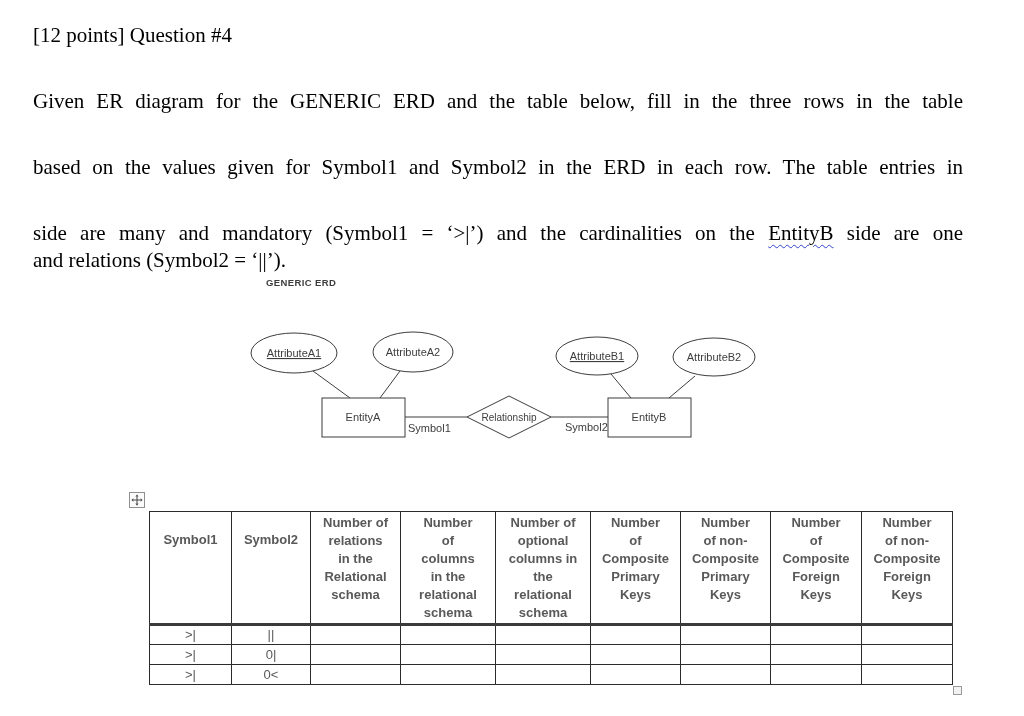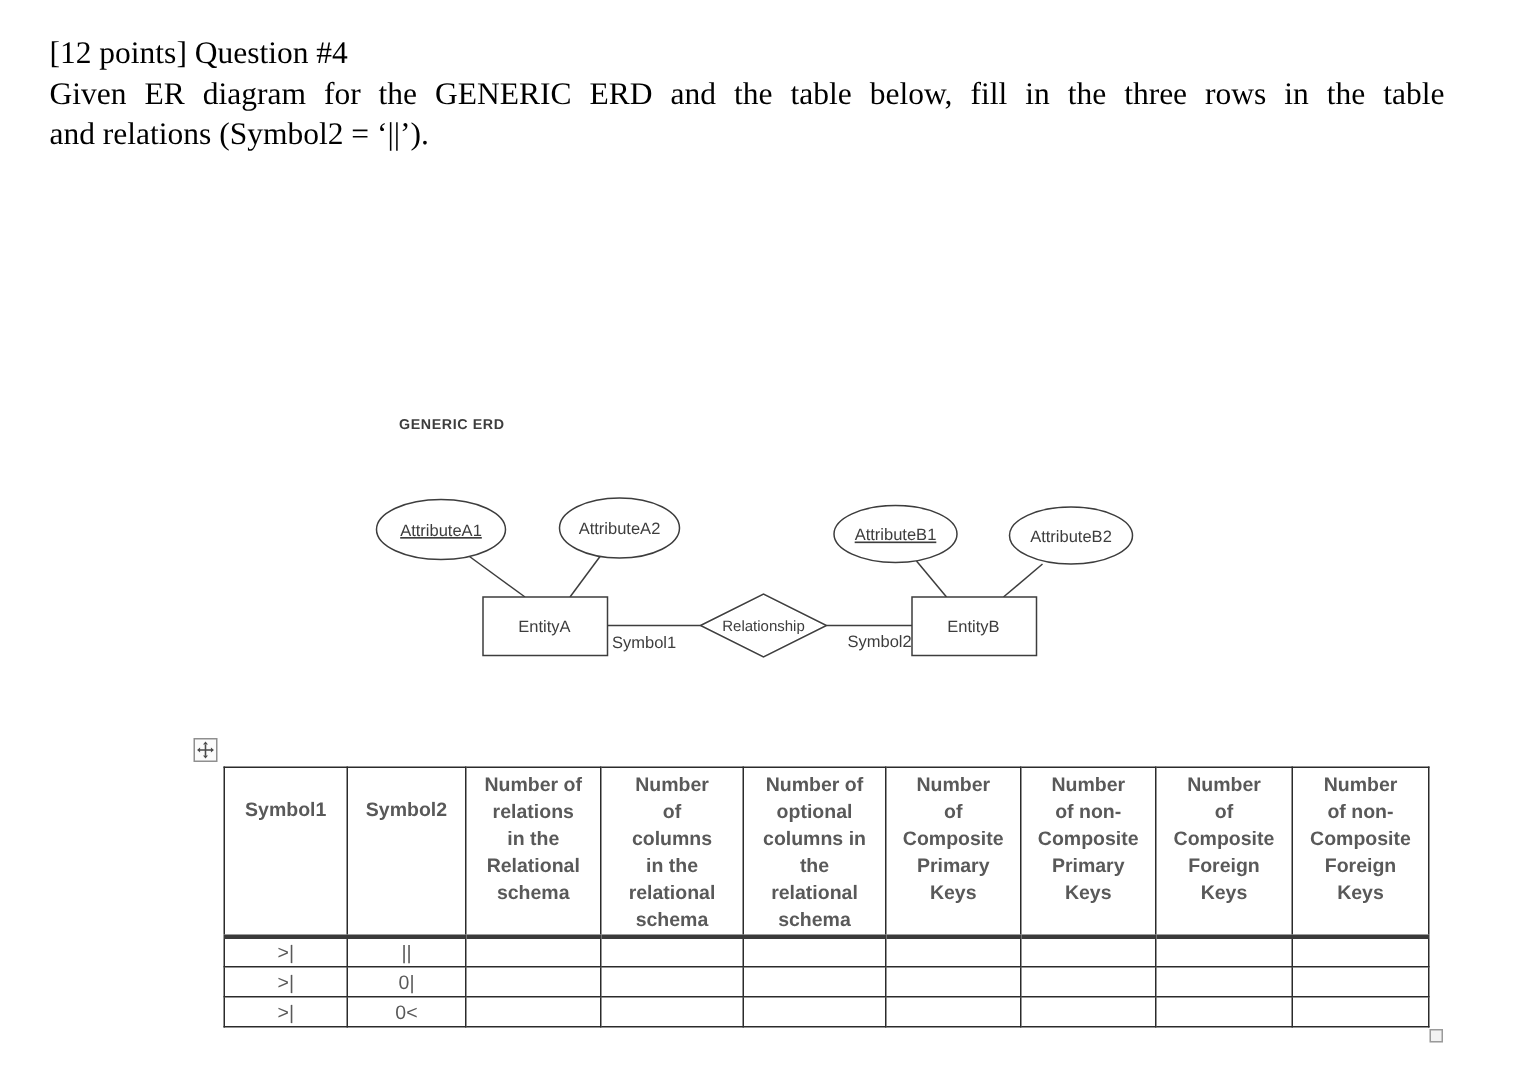--- a/index.html
+++ b/index.html
@@ -6,21 +6,21 @@
   html, body { width: 1024px; height: 716px; background: #ffffff; overflow: hidden; }
   body { font-family: "Liberation Serif", serif; position: relative; }
 
   
   .question-text {
     position: absolute;
     left: 33px; top: 22px; width: 930px;
     font-size: 21px; line-height: 27px; color: #000000;
   }
   .tline { text-align: left; }
-  .tline.just { text-align: justify; text-align-last: justify; }
+  .tline.just { text-align: justify; text-align-last: justify; margin-top: 39px; }
   .wavy {
     text-decoration: underline;
     text-decoration-style: wavy;
     text-decoration-color: var(--accent-squiggle, #2f43cc);
     text-decoration-thickness: 1px;
     text-underline-offset: 4px;
   }
 
   
   .erd-figure { position: absolute; left: 243px; top: 265px; width: 520px; height: 200px; }
@@ -69,20 +69,22 @@
     width: 9px; height: 9px;
     border: 1px solid #9a9a9a; background: #f2f2f2;
   }
 </style>
 </head>
 <body>
 
 <div class="question-text">
     <div class="tline"><span>[12 points] Question #4</span></div>
     <div class="tline just"><span>Given ER diagram for the GENERIC ERD and the table below, fill in the three rows in the table</span></div>
+    <div class="tline just"><span>based on the values given for Symbol1 and Symbol2 in the ERD in each row.  The table entries in</span></div>
+    <div class="tline just"><span>side are many and mandatory (Symbol1 = ‘&gt;|’) and the cardinalities on the </span><span class="wavy">EntityB</span><span> side are one</span></div>
     <div class="tline"><span>and relations (Symbol2 = ‘||’).</span></div>
   </div>
 
 <div class="erd-figure">
   <svg viewBox="0 0 520 200">
     <text x="23" y="21" font-size="9.5" font-weight="600" letter-spacing="0.4">GENERIC ERD</text>
 
     <line class="erd-line" x1="70" y1="106" x2="107" y2="133"></line>
     <line class="erd-line" x1="157" y1="106" x2="137" y2="133"></line>
     <line class="erd-line" x1="368" y1="109" x2="388" y2="133"></line>

